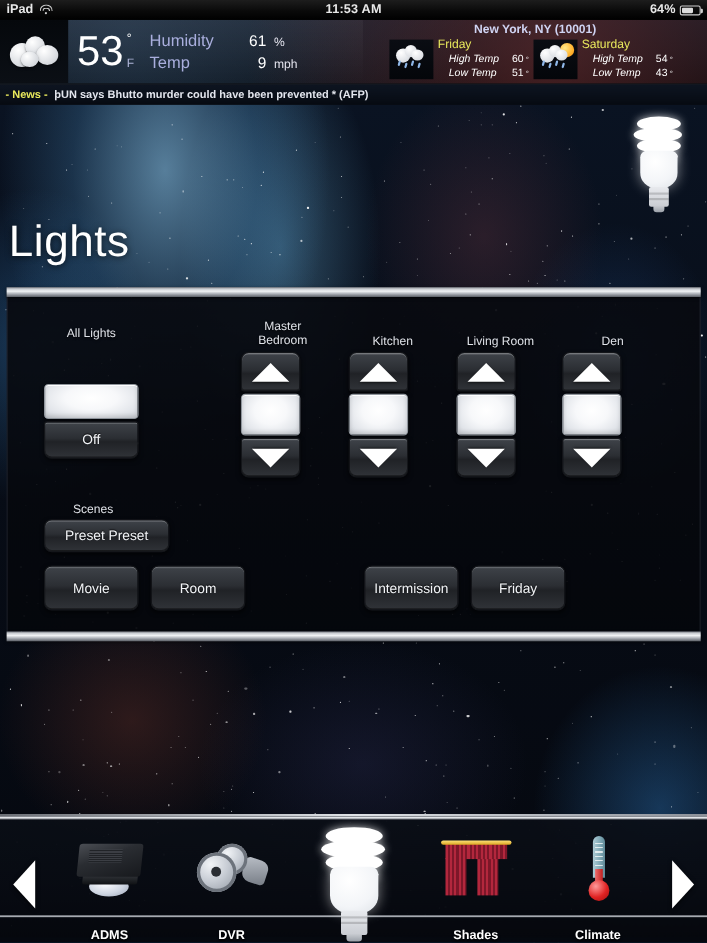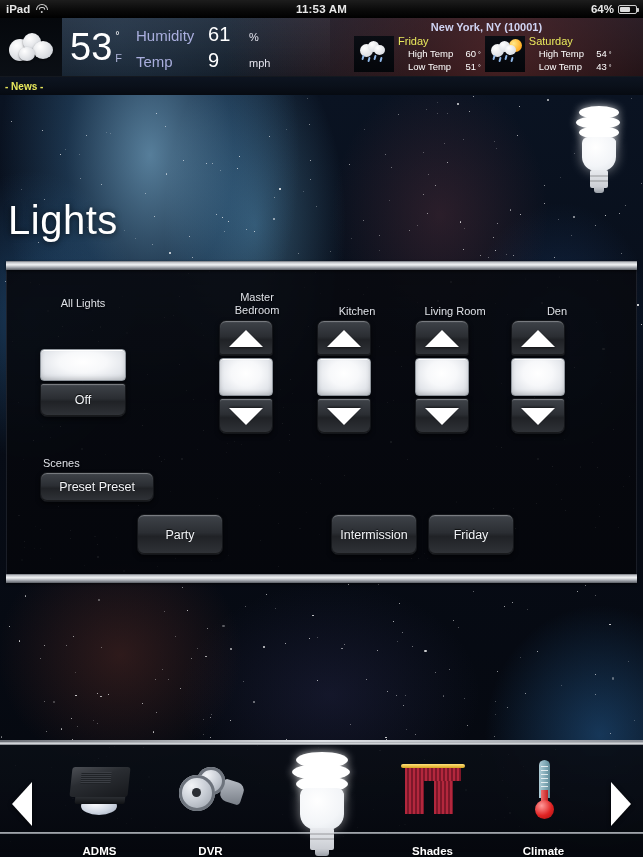--- a/index.html
+++ b/index.html
@@ -51,21 +51,21 @@
   .w-main{ width:268px; display:flex; align-items:center; padding-left:8px;
            background:linear-gradient(to bottom, rgba(255,255,255,.045) 0%, rgba(255,255,255,0) 100%); }
   .temp-big{ font-size:38px; color:#fff; font-weight:300; line-height:1; }
   .temp-units{ display:flex; flex-direction:column; justify-content:center; height:40px;
                margin-left:3px; color:#fff; }
   .temp-units .deg{ font-size:11px; line-height:13px;}
   .temp-units .f{ font-size:11px; color:#aeb4d8; line-height:13px; margin-top:10px;}
   .w-rows{ margin-left:14px; display:flex; flex-direction:column; gap:3px;}
   .w-row{ display:flex; align-items:baseline; font-size:15px; }
   .w-row .lbl{ color:#a9aedd; width:72px;}
-  .w-row .val{ color:#fff; width:34px; font-size:20px;}
+  .w-row .val{ color:#fff; width:34px; text-align:right; font-size:14px;}
   .w-row .unit{ color:#e4e4ee; font-size:11px; margin-left:7px;}
 
   .w-fc{ flex:1; position:relative; padding-top:2px;}
   .w-city{ text-align:center; color:#cfd3f2; font-size:11px; font-weight:bold; padding:1px 0 2px 0;}
   .fc-wrap{ display:flex; justify-content:flex-start; gap:4px; padding-left:24px;}
   .fc{ display:flex; align-items:flex-start; }
   .fc-ic{ width:40px; height:36px; background:linear-gradient(to bottom,#0a0d13,#04060a);
           position:relative; margin-top:1px;}
   .mini-cloud{ position:absolute; left:6px; top:5px; width:26px; height:16px;}
   .mini-cloud b{ position:absolute; background:radial-gradient(circle at 35% 30%,#fff 0%,#dadde2 75%,#bcc0c7 100%);
@@ -75,21 +75,21 @@
   .mini-cloud b:nth-child(3){width:11px;height:10px;left:14px;top:4px;}
   .sun{ position:absolute; right:3px; top:3px; width:13px; height:13px; border-radius:50%;
         background:radial-gradient(circle at 35% 35%,#ffe98a 0%,#ffb32e 60%,#f08a14 100%);}
   .rain{ position:absolute; left:7px; top:19px; width:24px; height:10px;}
   .rain i{ position:absolute; width:2px;height:5px;background:#8fb7e8; border-radius:1px; transform:rotate(16deg);}
   .rain i:nth-child(1){left:1px;top:0;} .rain i:nth-child(2){left:7px;top:2px;}
   .rain i:nth-child(3){left:13px;top:0;} .rain i:nth-child(4){left:19px;top:2px;}
   .fc-txt{ margin-left:4px; }
   .fc-day{ color:#e8e85c; font-size:11px; font-weight:normal; line-height:13px;}
   .fc-line{ display:flex; align-items:baseline; font-size:9.5px; color:#fff; line-height:12px;}
-  .fc-line .k{ width:58px; padding-left:10px;}
+  .fc-line .k{ width:58px; padding-left:10px;font-style:italic;}
   .fc-line .v{ width:20px; text-align:right;}
   .fc-line .d{ font-size:7px; margin-left:2px; vertical-align:super;}
 
   
   .news{
     position:absolute; top:76px; left:0; width:643px; height:19px; z-index:40;
     background:linear-gradient(to bottom,#0d1420 0%,#0a101a 50%,#060a11 100%);
     display:flex; align-items:center; font-size:10px; font-weight:bold;
     border-top:1px solid rgba(255,255,255,.06);
   }
@@ -373,20 +373,21 @@
             </div>
           </div>
         </div>
 
       </div>
     </div>
   </div>
 
   <div class="news">
     <span class="tag">- News -</span>
+    <span class="txt">þUN says Bhutto murder could have been prevented * (AFP)</span>
   </div>
 
   <div class="stage">
     <div class="neb"></div>
     <div class="stars" id="stars">
         <i style="left:220.3px;top:74.5px;width:1px;height:1px;opacity:0.43"></i>
         <i style="left:268.7px;top:41.0px;width:1px;height:1px;opacity:0.83"></i>
         <i style="left:210.8px;top:619.3px;width:1px;height:1px;opacity:0.38"></i>
         <i style="left:231.0px;top:708.7px;width:1px;height:1px;opacity:0.54"></i>
         <i style="left:568.0px;top:301.7px;width:1px;height:1px;opacity:0.50"></i>
@@ -962,24 +963,25 @@
 
       <div class="plabel" style="left:500px; top:38px; width:100px;">Den</div>
       <div class="btn on-top" style="left:504px; top:53px; width:54px; height:36px;">
         <span class="tri up"></span>
       </div>
       <div class="slab" style="left:504px; top:91px; width:54px; height:38px;"></div>
       <div class="btn off-bot" style="left:504px; top:131px; width:54px; height:36px;">
         <span class="tri down"></span>
       </div>
 
-      <div class="plabel" style="left:36px; top:190px; width:60px; text-align:left;">Scenes</div>
+      <div class="plabel" style="left:36px; top:190px; width:60px; text-align:right;">Scenes</div>
       <div class="btn" style="left:33px; top:205px; width:114px; height:30px;">Preset Preset</div>
 
-      <div class="btn" style="left:130px; top:247px; width:86px; height:41px;">Party</div>
+      <div class="btn" style="left:33px; top:247px; width:86px; height:41px;">Movie</div>
+      <div class="btn" style="left:130px; top:247px; width:86px; height:41px;">Room</div>
       <div class="btn" style="left:324px; top:247px; width:86px; height:41px;">Intermission</div>
       <div class="btn" style="left:421px; top:247px; width:86px; height:41px;">Friday</div>
     </div>
 
     <div class="rail bot"></div>
   </div>
 
   <div class="dock">
     <div class="dock-strip"></div>
     <div class="dock-line"></div>

